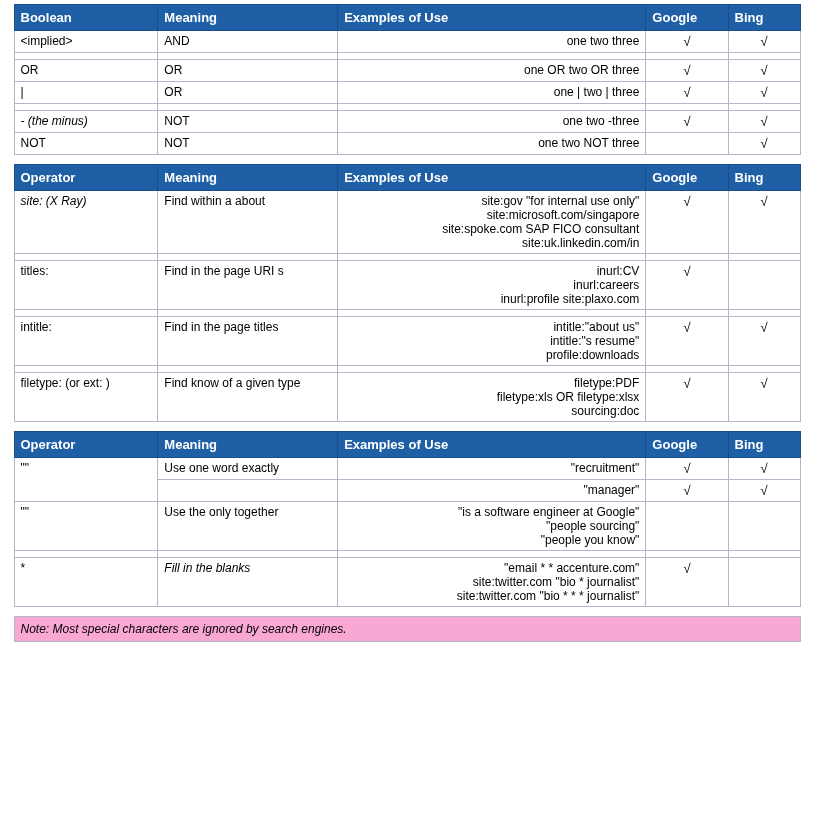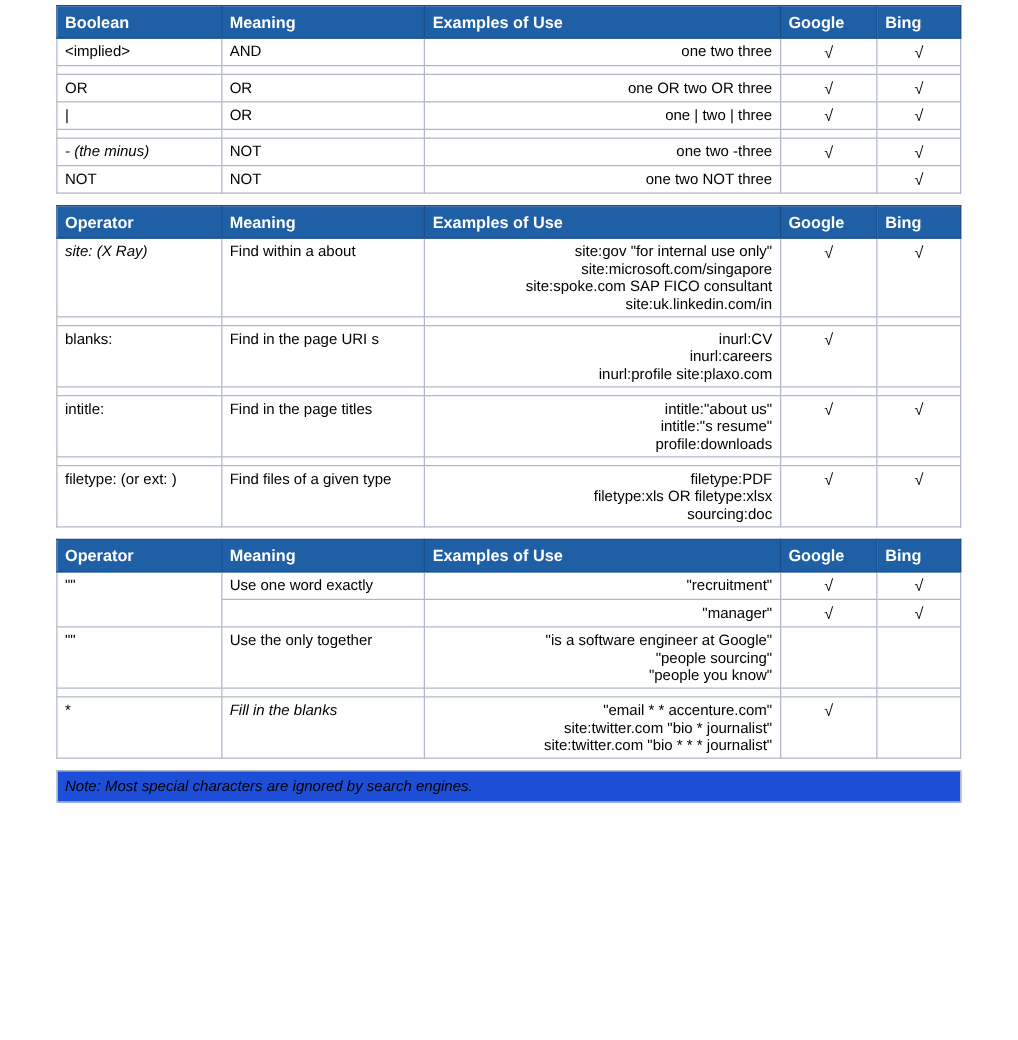--- a/index.html
+++ b/index.html
@@ -3,21 +3,21 @@
   <meta charset="utf-8">
   <style>
     * { margin: 0; padding: 0; box-sizing: border-box; }
     body {
       font-family: Arial, sans-serif;
       font-size: 12px;
       background: #fff;
       width: 814px;
     }
     .main-table {
-      width: 724px;
+      width: 787px;
       margin: 4px auto;
       border-collapse: collapse;
     }
     .section-header td {
       background: #1f5fa6;
       color: #fff;
       font-weight: bold;
       font-size: 13px;
       padding: 5px 6px;
       border: 1px solid #1a4d8a;
@@ -37,21 +37,21 @@
 
     .italic { font-style: italic; }
     .spacer-row td {
       height: 10px;
       background: #fff;
       border: none;
     }
     .note-row td {
       padding: 5px 6px;
       border: 1px solid #b0b8c8;
-      background: #1d4ed8;
+      background: #f9a8d4;
       font-style: italic;
       font-size: 12px;
     }
     .checkmark { font-size: 13px; }
   </style>
 </head>
 <body>
 
 <table class="main-table">
 
@@ -147,21 +147,21 @@
 
   <tr class="data-row">
     <td class="col-boolean"></td>
     <td class="col-meaning"></td>
     <td class="col-example"></td>
     <td class="col-google"></td>
     <td class="col-bing"></td>
   </tr>
 
   <tr class="data-row">
-    <td class="col-boolean">blanks:</td>
+    <td class="col-boolean">titles:</td>
     <td class="col-meaning">Find in the page URI s</td>
     <td class="col-example">
       <span>inurl:CV</span><br>
       <span>inurl:careers</span><br>
       <span>inurl:profile site:plaxo.com</span>
     </td>
     <td class="col-google checkmark">√</td>
     <td class="col-bing"></td>
   </tr>
 
@@ -188,21 +188,21 @@
   <tr class="data-row">
     <td class="col-boolean"></td>
     <td class="col-meaning"></td>
     <td class="col-example"></td>
     <td class="col-google"></td>
     <td class="col-bing"></td>
   </tr>
 
   <tr class="data-row">
     <td class="col-boolean">filetype: (or ext: )</td>
-    <td class="col-meaning">Find files of a given type</td>
+    <td class="col-meaning">Find know of a given type</td>
     <td class="col-example">
       <span>filetype:PDF</span><br>
       <span>filetype:xls OR filetype:xlsx</span><br>
       <span>sourcing:doc</span>
     </td>
     <td class="col-google checkmark">√</td>
     <td class="col-bing checkmark">√</td>
   </tr>
 
   <tr class="spacer-row">

